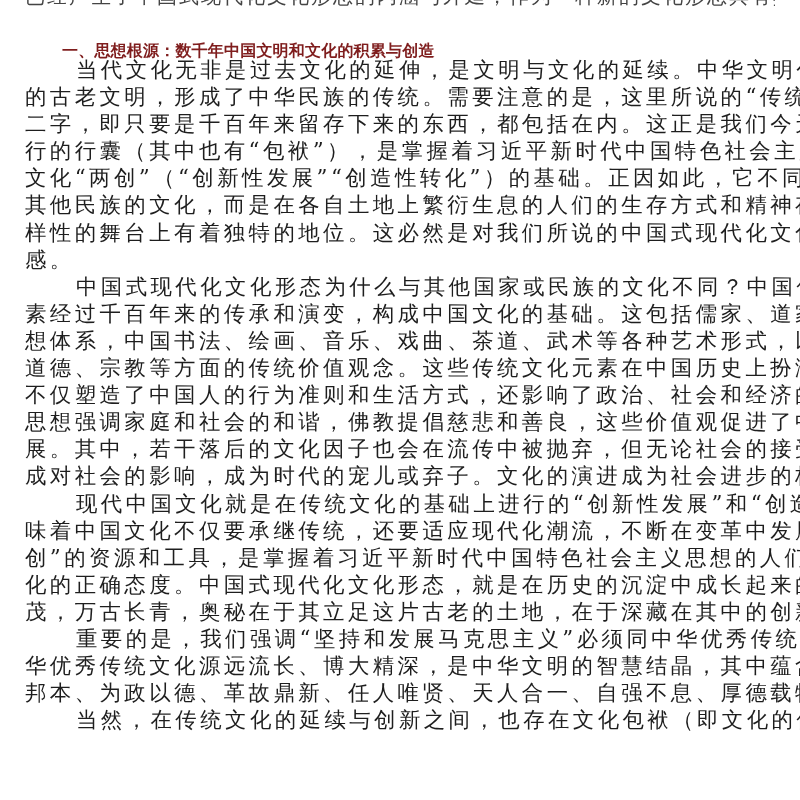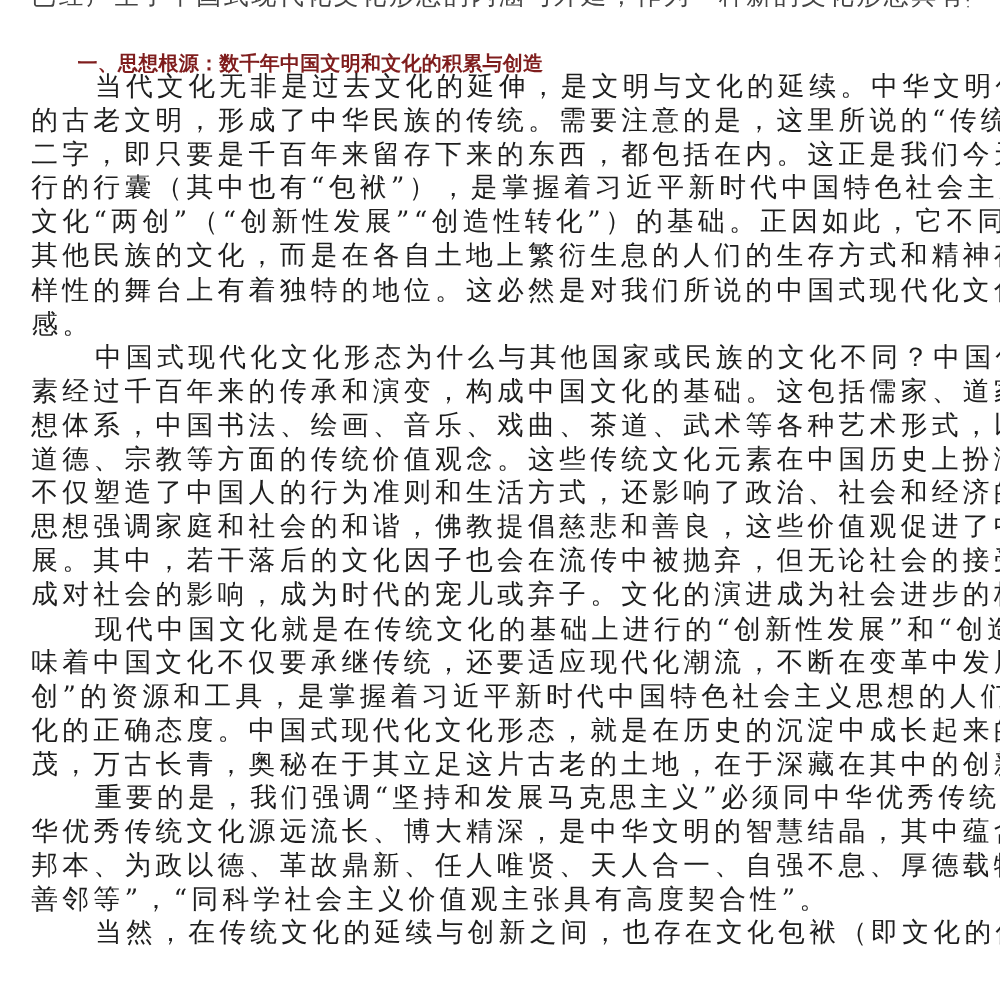--- a/index.html
+++ b/index.html
@@ -113,21 +113,20 @@
     <span class="line indent">现代中国文化就是在传统文化的基础上进行的“创新性发展”和“创造性转化”。这意</span>
     <span class="line">味着中国文化不仅要承继传统，还要适应现代化潮流，不断在变革中发展。传统文化正是“两</span>
     <span class="line">创”的资源和工具，是掌握着习近平新时代中国特色社会主义思想的人们，对待中国传统文</span>
     <span class="line">化的正确态度。中国式现代化文化形态，就是在历史的沉淀中成长起来的文化大树，根深叶</span>
     <span class="line last">茂，万古长青，奥秘在于其立足这片古老的土地，在于深藏在其中的创新性特点。</span>
   </p>
   <p class="para" style="text-indent:0">
     <span class="line indent">重要的是，我们强调“坚持和发展马克思主义”必须同中华优秀传统文化相结合。“中</span>
     <span class="line">华优秀传统文化源远流长、博大精深，是中华文明的智慧结晶，其中蕴含的天下为公、民为</span>
     <span class="line">邦本、为政以德、革故鼎新、任人唯贤、天人合一、自强不息、厚德载物、讲信修睦、亲仁</span>
-    <span class="line last">善邻等”，“同科学社会主义价值观主张具有高度契合性”。</span>
   </p>
   <p class="para" style="text-indent:0">
     <span class="line indent last">当然，在传统文化的延续与创新之间，也存在文化包袱（即文化的保守性与滞后性）。</span>
   </p>
 </div>
 
 <div class="watermark" style="left:200px;top:180px;"></div>
 <div class="watermark" style="left:620px;top:80px;"></div>
 <div class="watermark" style="left:640px;top:340px;"></div>
 <div class="watermark" style="left:230px;top:480px;"></div>

